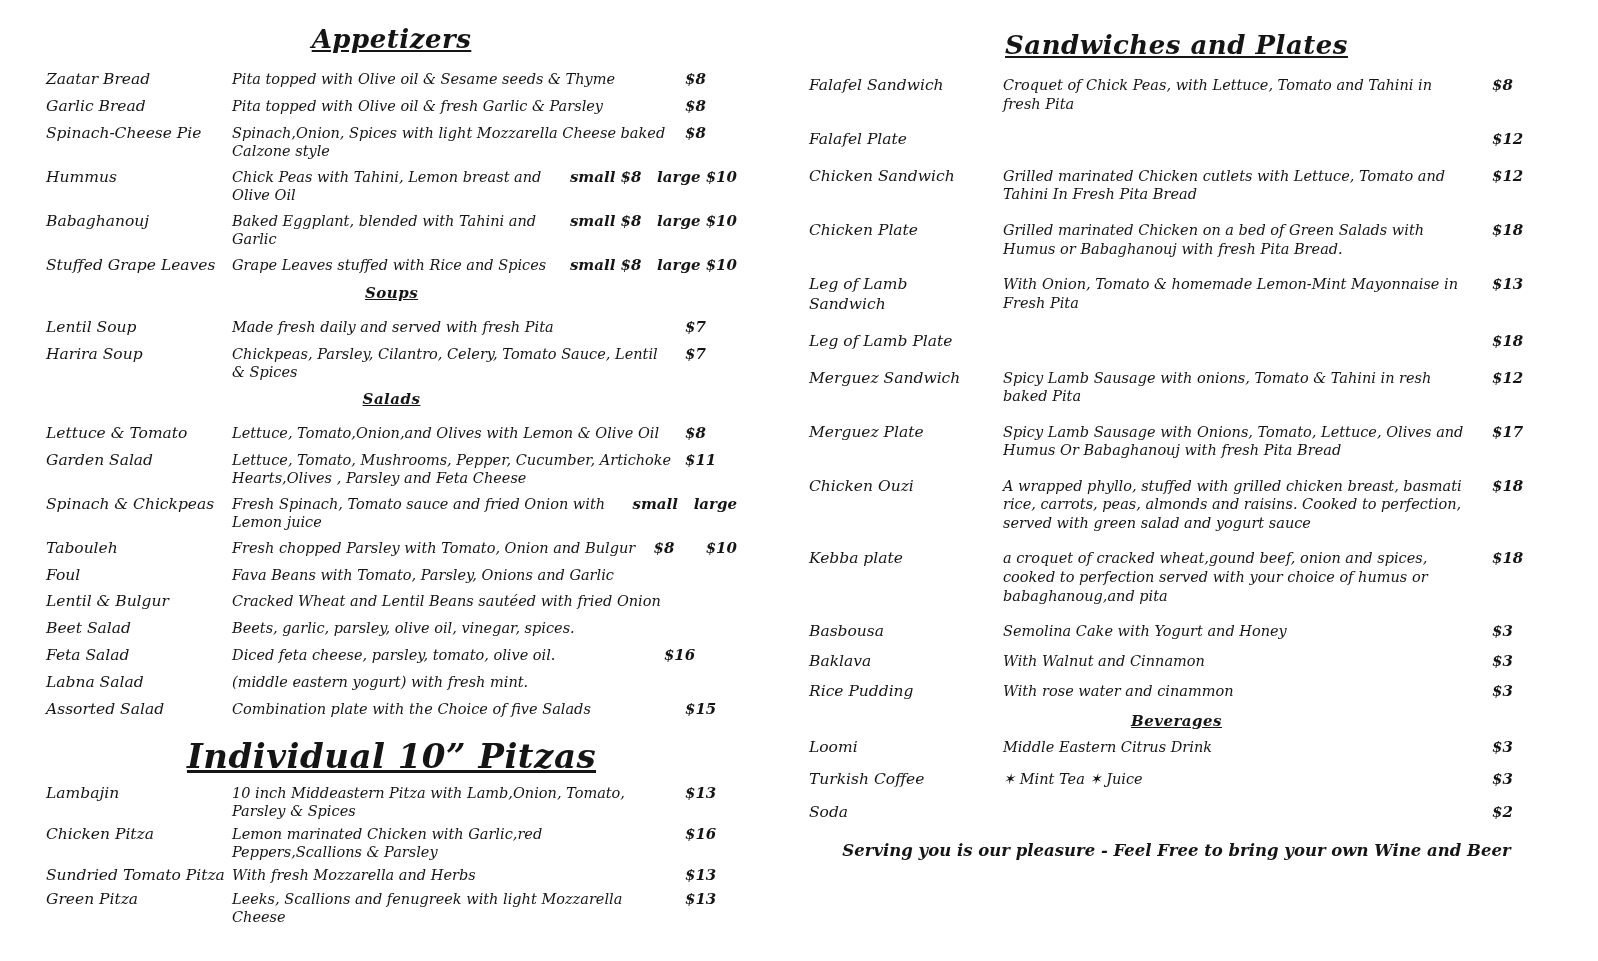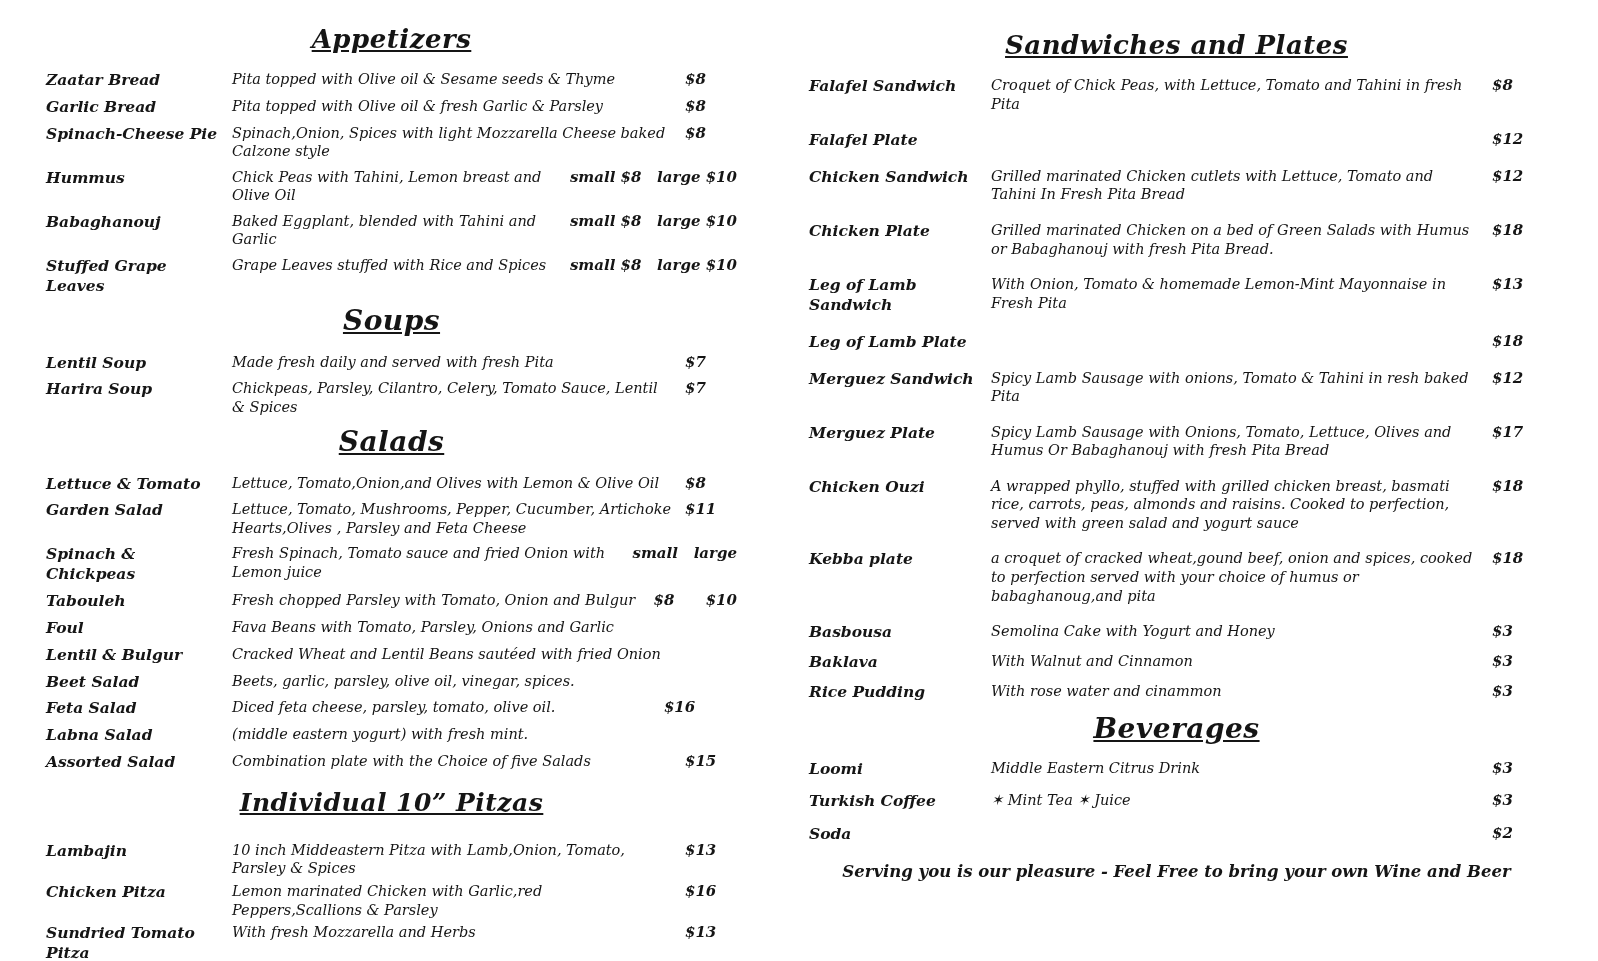--- a/index.html
+++ b/index.html
@@ -15,54 +15,54 @@
   }
   .page { display: flex; width: 100%; height: 100%; }
   .col { position: relative; }
   .col-left  { width: 775px; padding: 24px 38px 0 46px; }
   .col-right { width: 823px; padding: 30px 54px 0 34px; }
 
   .menu-section { margin-bottom: 8px; }
   .section-title {
     text-align: center;
     font-weight: bold;
-    font-size: 28px;
+    font-size: 15px;
     text-decoration: underline;
     letter-spacing: 0.5px;
     margin-bottom: 16px;
   }
   .sec-0 .section-title { font-size: 26px; }
-  .col-left .sec-3 .section-title { font-size: 25px; margin-bottom: 24px; }
+  .col-left .sec-3 .section-title { font-size: 34px; margin-bottom: 8px; }
   .col-left .sec-3 { margin-top: 16px; }
   .col-right .sec-1 .section-title { margin-bottom: 10px; }
-  .col-right .sec-2 .section-title { margin-bottom: 14px; }
+  .col-right .sec-2 .section-title { margin-bottom: 8px; }
 
   .menu-item {
     display: flex;
     align-items: flex-start;
     line-height: 1.28;
     margin-bottom: 7px;
   }
-  .item-name  { flex: 0 0 186px; font-weight: bold; font-size: 15.5px; padding-right: 6px; }
+  .item-name  { flex: 0 0 186px; font-weight: normal; font-size: 15.5px; padding-right: 6px; }
   .item-desc  { flex: 1 1 auto; font-size: 14.5px; padding-right: 10px; }
   .item-price {
     margin-left: auto;
     flex: 0 0 auto;
     min-width: 52px;
     font-weight: bold;
     font-size: 15px;
     white-space: pre;
     text-align: left;
   }
 
   .col-left .sec-3 .menu-item { margin-bottom: 4px; }
   .col-left .sec-3 .menu-item:nth-child(7) { margin-top: 12px; }
 
   .col-right .item-name { flex-basis: 182px; }
-  .col-right .menu-item { margin-bottom: 17px; }
+  .col-right .menu-item { margin-bottom: 17px; gap: 12px; }
   .col-right .sec-1 .menu-item { margin-bottom: 10px; }
   .col-right .sec-2 .menu-item { margin-bottom: 13px; }
 
   .menu-footer {
     text-align: center;
     font-weight: bold;
     font-size: 16.5px;
     margin-top: 18px;
   }
 </style>

